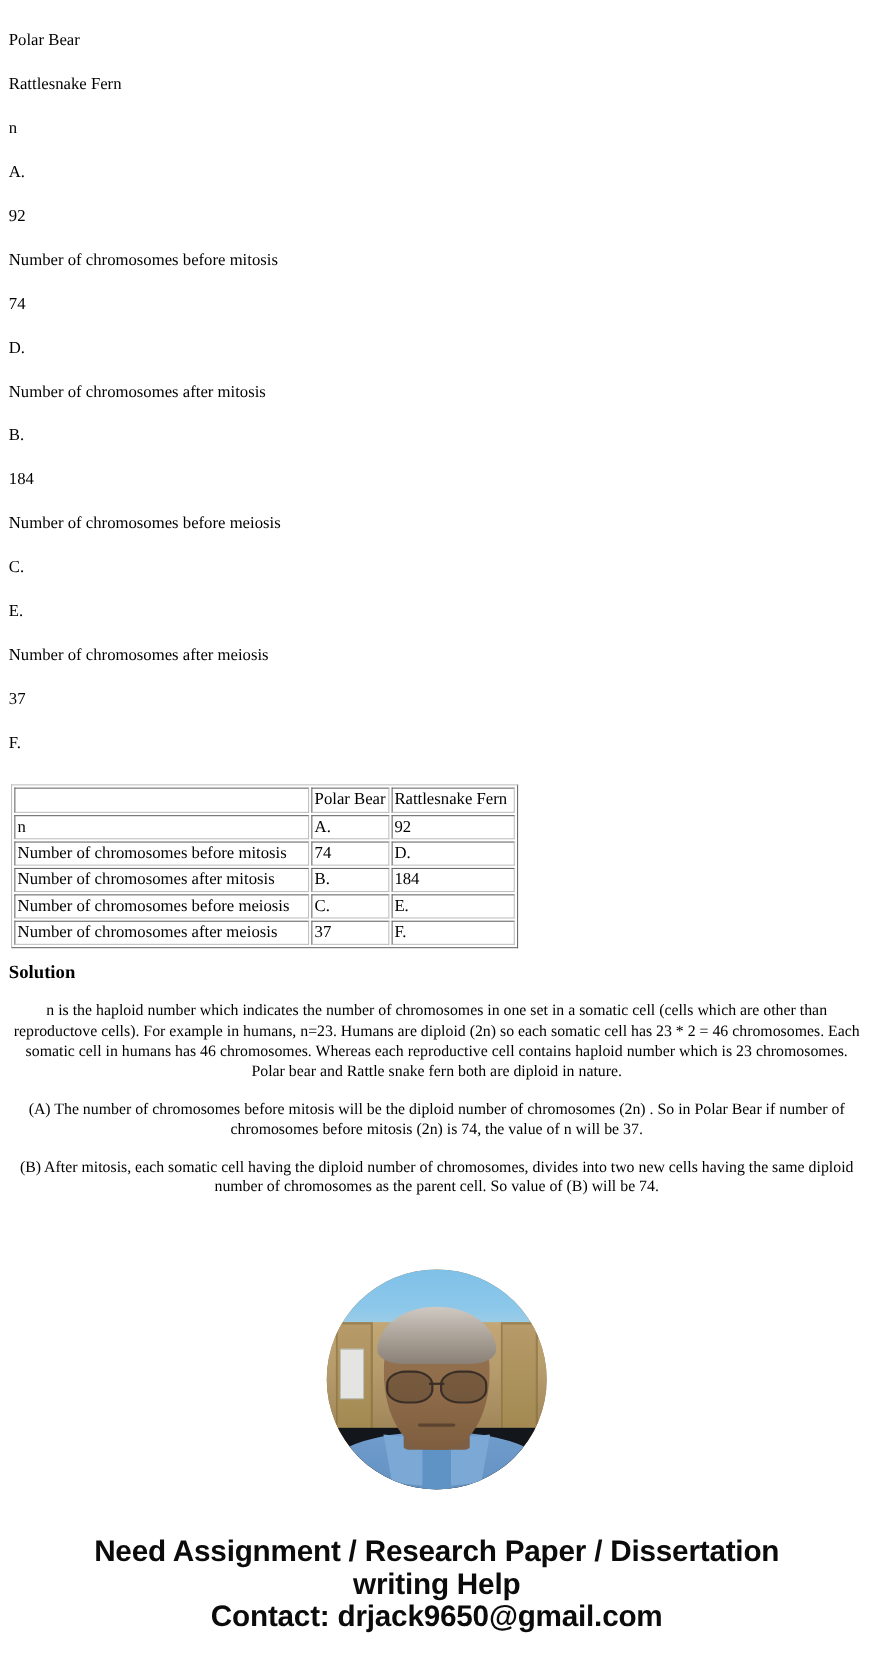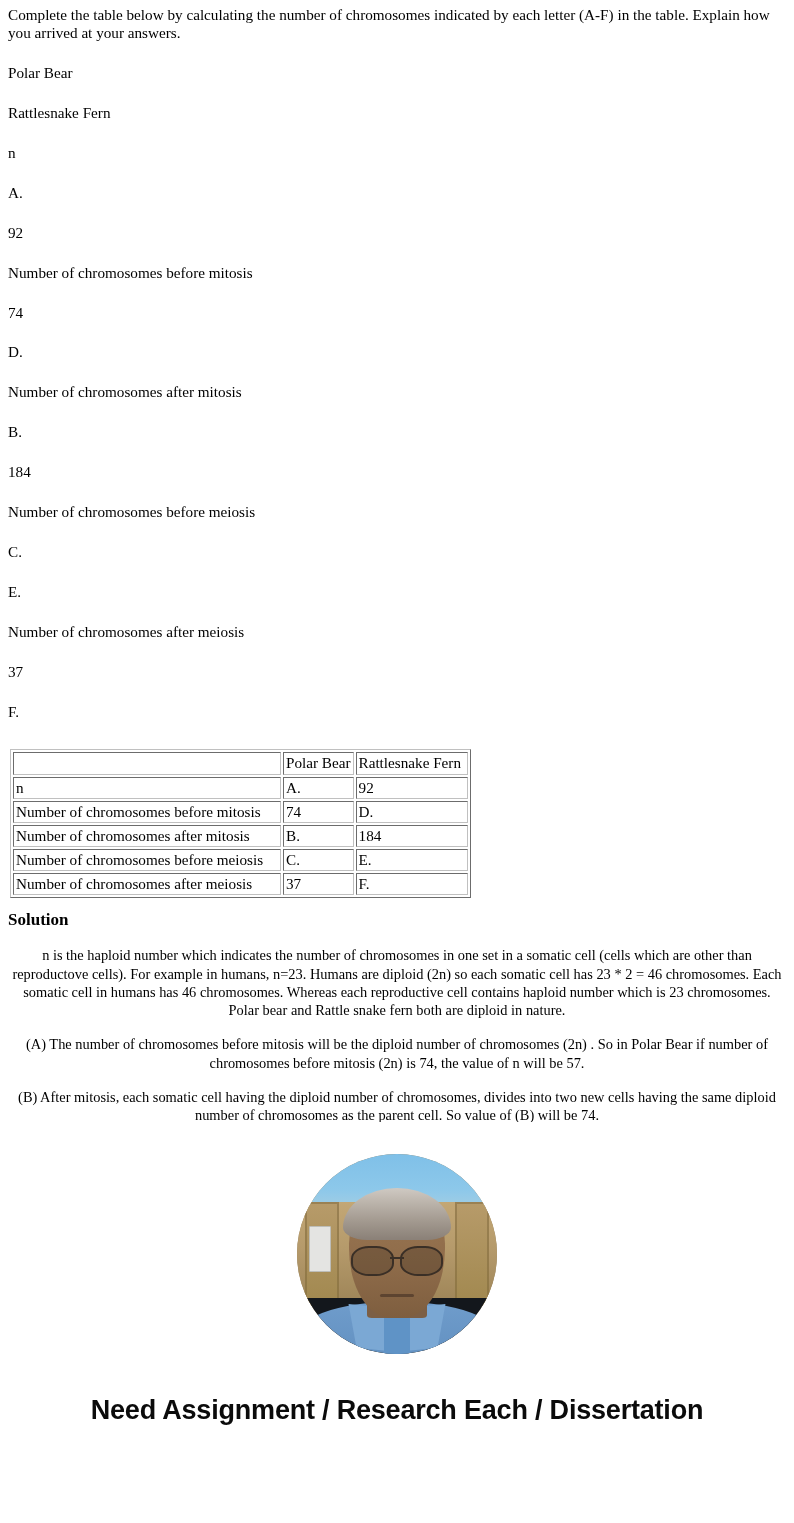--- a/index.html
+++ b/index.html
@@ -255,21 +255,20 @@
     color: #0b0b0b;
   }
   .promo-line { display: block; }
 </style>
 </head>
 <body>
 
 <div class="doc">
   <div class="doc-inner">
 
-    <p class="q-intro">Complete the table below by calculating the number of chromosomes indicated by each letter (A-F) in the table. Explain how you arrived at your answers.</p>
 
     <div>
       <div class="stack-line">Polar Bear</div>
       <div class="stack-line">Rattlesnake Fern</div>
       <div class="stack-line">n</div>
       <div class="stack-line">A.</div>
       <div class="stack-line">92</div>
       <div class="stack-line">Number of chromosomes before mitosis</div>
       <div class="stack-line">74</div>
       <div class="stack-line">D.</div>
@@ -317,21 +316,21 @@
             <td class="col-pb">37</td>
             <td class="col-rf">F.</td>
           </tr>
         </tbody>
       </table>
     </div>
 
     <h3 class="solution-heading">Solution</h3>
 
     <p class="sol-para">n is the haploid number which indicates the number of chromosomes in one set in a somatic cell (cells which are other than reproductove cells). For example in humans, n=23. Humans are diploid (2n) so each somatic cell has 23 * 2 = 46 chromosomes. Each somatic cell in humans has 46 chromosomes. Whereas each reproductive cell contains haploid number which is 23 chromosomes. Polar bear and Rattle snake fern both are diploid in nature.</p>
-    <p class="sol-para">(A) The number of chromosomes before mitosis will be the diploid number of chromosomes (2n) . So in Polar Bear if number of chromosomes before mitosis (2n) is 74, the value of n will be 57.</p>
+    <p class="sol-para">(A) The number of chromosomes before mitosis will be the diploid number of chromosomes (2n) . So in Polar Bear if number of chromosomes before mitosis (2n) is 74, the value of n will be 37.</p>
     <p class="sol-para">(B) After mitosis, each somatic cell having the diploid number of chromosomes, divides into two new cells having the same diploid number of chromosomes as the parent cell. So value of (B) will be 74.</p>
 
   </div>
 </div>
 
 <div class="avatar-zone">
   <div class="avatar">
     <div class="av-sky"></div>
     <div class="av-wall"></div>
     <div class="av-panelL"></div>
@@ -348,14 +347,16 @@
     <div class="av-glasses">
       <div class="av-lens left"></div>
       <div class="av-bridge"></div>
       <div class="av-lens right"></div>
     </div>
     <div class="av-mouth"></div>
   </div>
 </div>
 
 <div class="promo">
-  <span class="promo-line">Need Assignment / Research Each / Dissertation</span>
+  <span class="promo-line">Need Assignment / Research Paper / Dissertation</span>
+  <span class="promo-line">writing Help</span>
+  <span class="promo-line">Contact: drjack9650@gmail.com</span>
 </div>
 
 </body></html>

